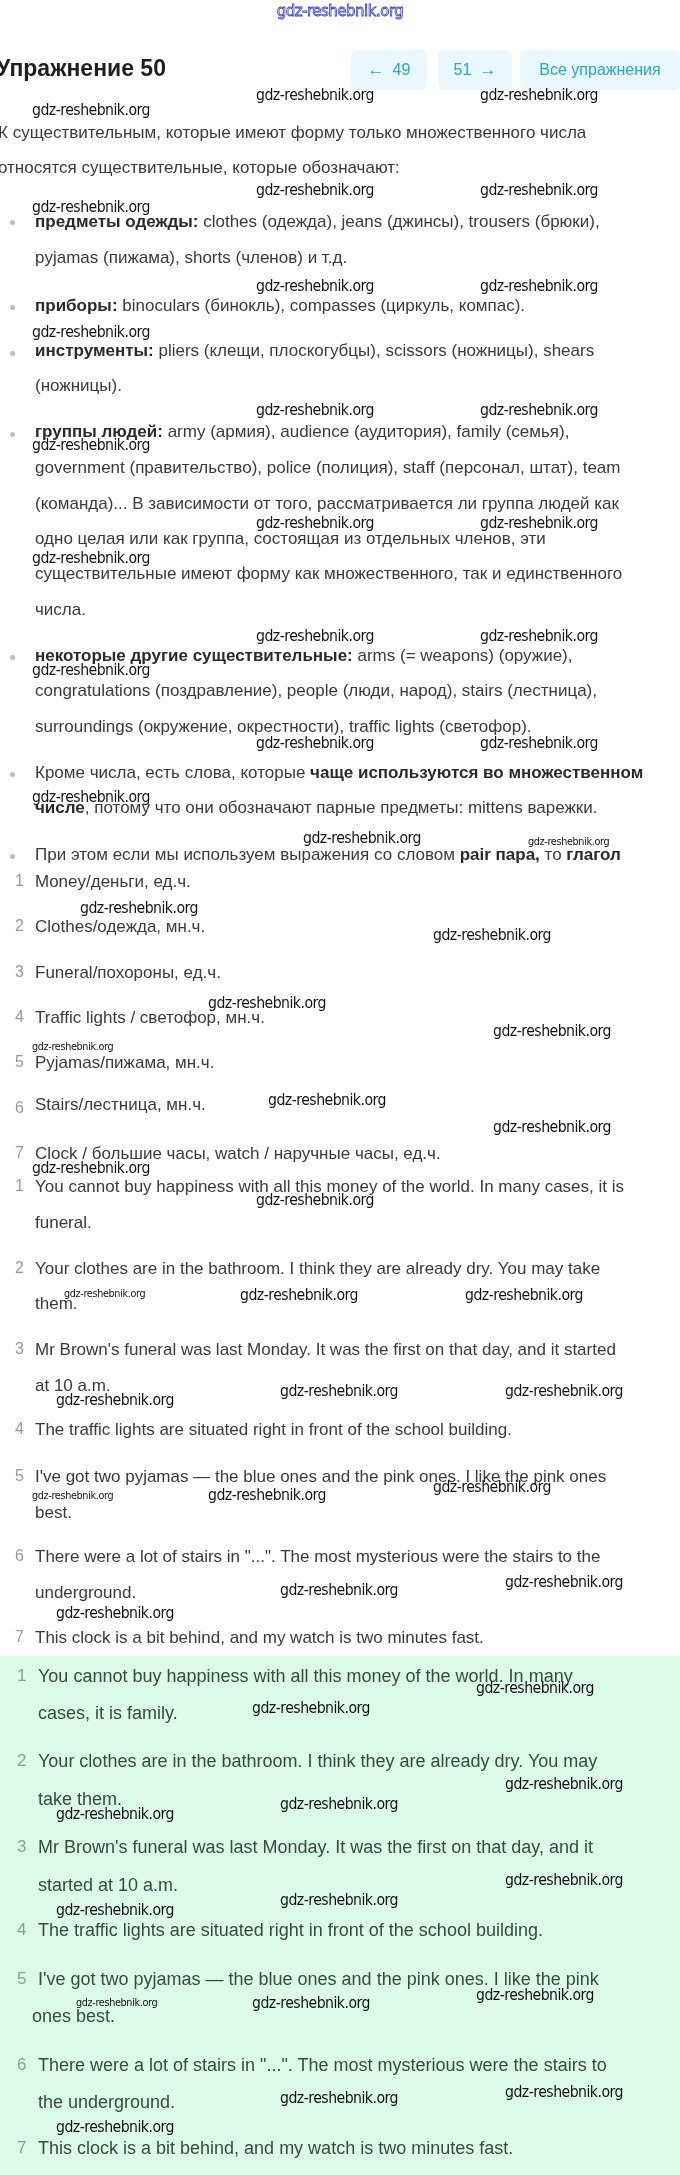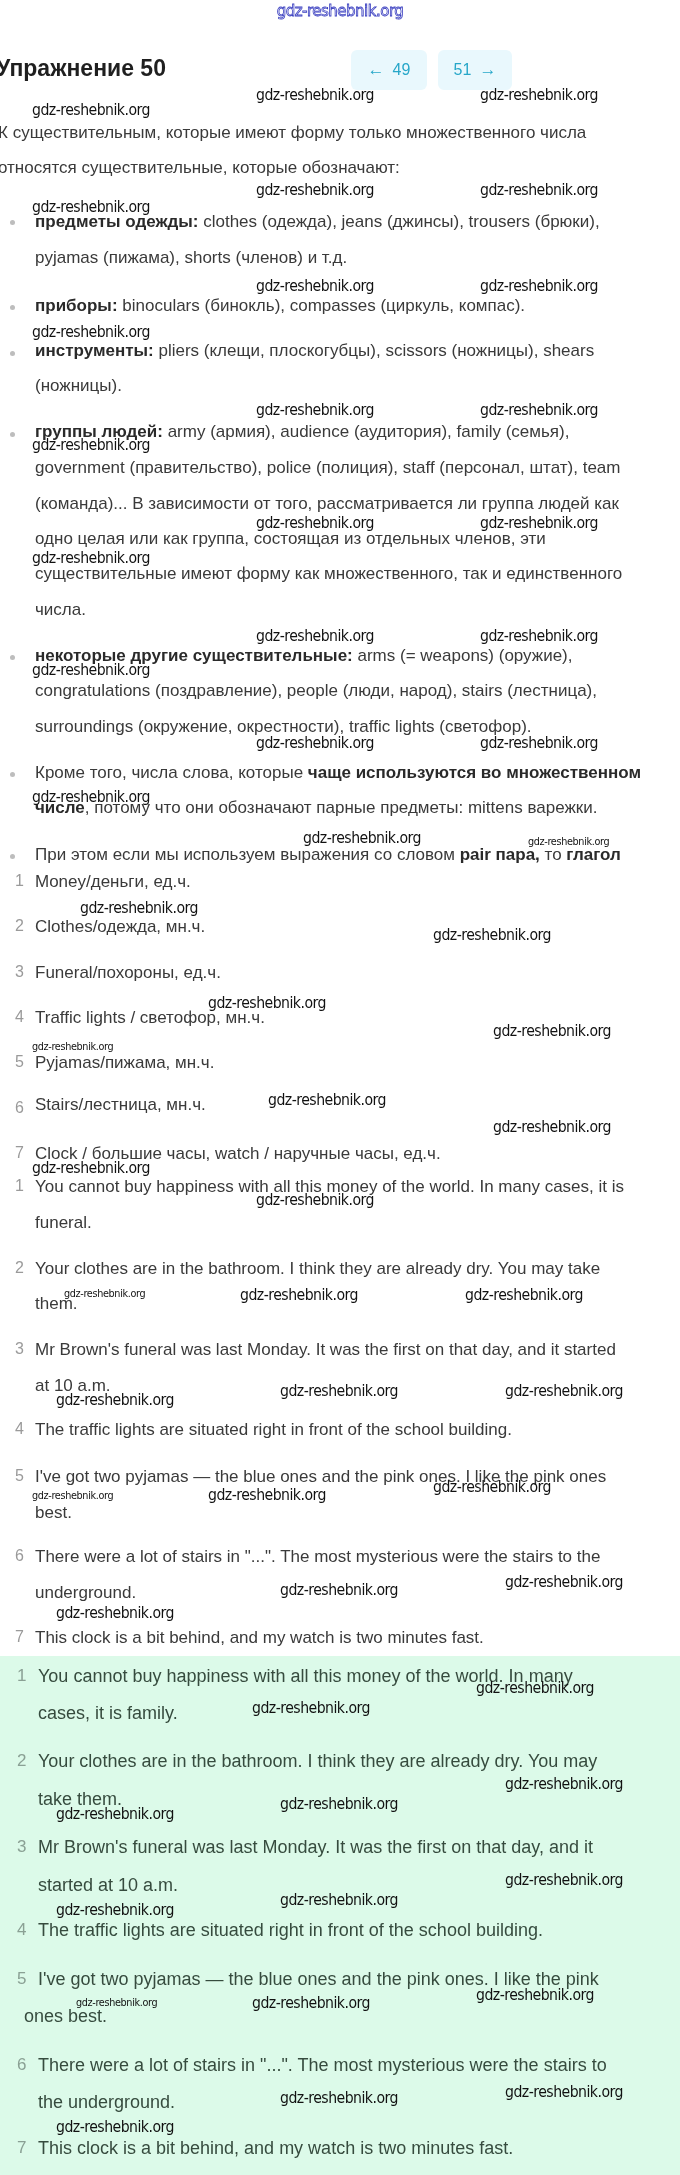--- a/index.html
+++ b/index.html
@@ -64,20 +64,21 @@
 <div class="header">
   <div class="page-title">Упражнение 50</div>
   <div class="nav-btn nav-prev">
     <span class="arrow">←</span>
     <span>49</span>
   </div>
   <div class="nav-btn nav-next">
     <span>51</span>
     <span class="arrow">→</span>
   </div>
+  <div class="nav-btn nav-all">Все упражнения</div>
 </div>
 
 <div class="content">
   <div class="txt" style="left:-2px;top:123px">К существительным, которые имеют форму только множественного числа</div>
   <div class="txt" style="left:-2px;top:158px">относятся существительные, которые обозначают:</div>
 
   <span class="bullet" style="left:10px;top:220px"></span>
   <div class="txt" style="left:35px;top:212px"><b>предметы одежды:</b><span> clothes (одежда), jeans (джинсы), trousers (брюки),</span></div>
   <div class="txt" style="left:35px;top:248px">pyjamas (пижама), shorts (членов) и т.д.</div>
 
@@ -95,21 +96,21 @@
   <div class="txt" style="left:35px;top:529px">одно целая или как группа, состоящая из отдельных членов, эти</div>
   <div class="txt" style="left:35px;top:564px">существительные имеют форму как множественного, так и единственного</div>
   <div class="txt" style="left:35px;top:600px">числа.</div>
 
   <span class="bullet" style="left:10px;top:655px"></span>
   <div class="txt" style="left:35px;top:646px"><b>некоторые другие существительные:</b><span> arms (= weapons) (оружие),</span></div>
   <div class="txt" style="left:35px;top:681px">congratulations (поздравление), people (люди, народ), stairs (лестница),</div>
   <div class="txt" style="left:35px;top:717px">surroundings (окружение, окрестности), traffic lights (светофор).</div>
 
   <span class="bullet" style="left:10px;top:772px"></span>
-  <div class="txt" style="left:35px;top:763px"><span>Кроме того, числа слова, которые </span><b>чаще используются во множественном</b></div>
+  <div class="txt" style="left:35px;top:763px"><span>Кроме числа, есть слова, которые </span><b>чаще используются во множественном</b></div>
   <div class="txt" style="left:35px;top:798px"><b>числе</b><span>, потому что они обозначают парные предметы: mittens варежки.</span></div>
 
   <span class="bullet" style="left:10px;top:854px"></span>
   <div class="txt" style="left:35px;top:845px"><span>При этом если мы используем выражения со словом </span><b>pair пара,</b><span> то </span><b>глагол</b></div>
 </div>
 
 <div class="content">
   <span class="num" style="left:15px;top:872px">1</span>
   <div class="txt" style="left:35px;top:872px">Money/деньги, ед.ч.</div>
   <span class="num" style="left:15px;top:917px">2</span>
@@ -165,21 +166,21 @@
 
   <span class="num" style="left:17px;top:181px">3</span>
   <div class="txt" style="left:38px;top:181px">Mr Brown's funeral was last Monday. It was the first on that day, and it</div>
   <div class="txt" style="left:38px;top:219px">started at 10 a.m.</div>
 
   <span class="num" style="left:17px;top:264px">4</span>
   <div class="txt" style="left:38px;top:264px">The traffic lights are situated right in front of the school building.</div>
 
   <span class="num" style="left:17px;top:313px">5</span>
   <div class="txt" style="left:38px;top:313px">I've got two pyjamas — the blue ones and the pink ones. I like the pink</div>
-  <div class="txt" style="left:24px;top:350px">ones best.</div>
+  <div class="txt" style="left:32px;top:350px">ones best.</div>
 
   <span class="num" style="left:17px;top:399px">6</span>
   <div class="txt" style="left:38px;top:399px">There were a lot of stairs in "...". The most mysterious were the stairs to</div>
   <div class="txt" style="left:38px;top:436px">the underground.</div>
 
   <span class="num" style="left:17px;top:482px">7</span>
   <div class="txt" style="left:38px;top:482px">This clock is a bit behind, and my watch is two minutes fast.</div>
 </div>
 
 <div>

